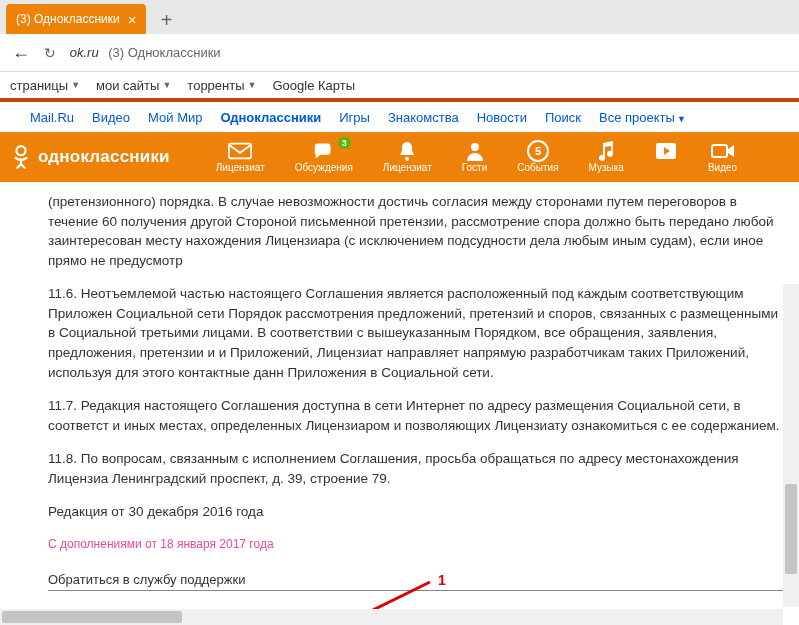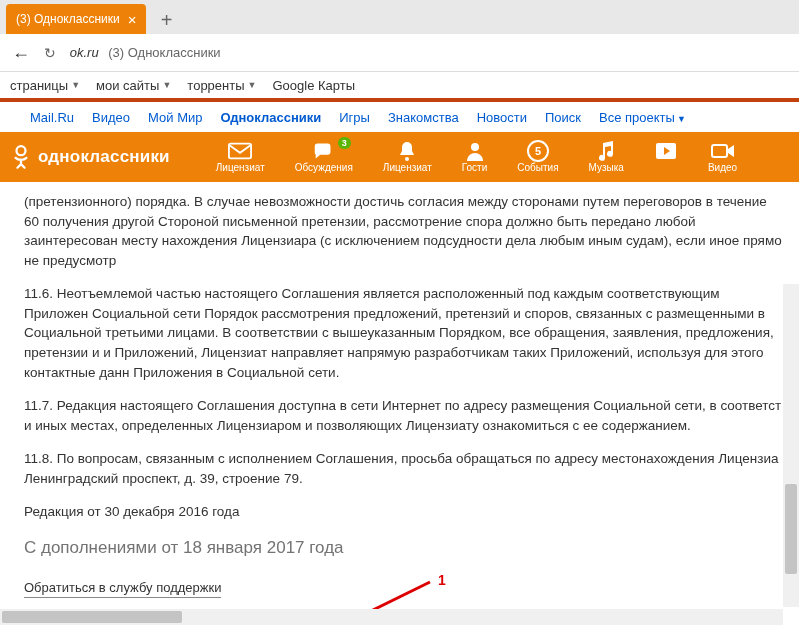--- a/index.html
+++ b/index.html
@@ -34,25 +34,25 @@
   .ok-header { height: 50px; background: #ee8208; display: flex; align-items: center; padding: 0 10px; gap: 26px; color: #fff; }
   .ok-logo { display: flex; align-items: center; gap: 6px; font-size: 17px; font-weight: bold; letter-spacing: 0.2px; }
   .ok-logo-icon { width: 22px; height: 28px; display: inline-flex; align-items: center; justify-content: center; }
   .hdr-items { display: flex; gap: 30px; margin-left: 20px; }
   .hdr-item { display: flex; flex-direction: column; align-items: center; gap: 1px; cursor: pointer; position: relative; font-size: 10px; }
   .hdr-item .label { font-size: 10px; }
   .hdr-icon { width: 24px; height: 20px; display: flex; align-items: center; justify-content: center; }
   .badge { position: absolute; top: -4px; right: 2px; background: #5bb400; color: #fff; font-size: 9px; padding: 1px 4px; border-radius: 7px; font-weight: bold; }
 
   
-  .content { padding: 10px 14px 10px 24px; font-size: 13.5px; line-height: 1.45; color: #333; background: #fff; }
+  .content { padding: 10px 14px 10px 48px; font-size: 13.5px; line-height: 1.45; color: #333; background: #fff; }
   .content p { margin-bottom: 14px; }
-  .content .muted { color: #737373; font-size: 17px; }
-
-  .footer-links { margin-top: 18px; display: flex; gap: 24px; font-size: 13px; position: relative; }
+  .content .muted { color: #ec4899; font-size: 12px; }
+
+  .footer-links { margin-top: 18px; display: flex; gap: 24px; font-size: 13px; position: relative; flex-direction: column; }
   .footer-links a { color: #333; text-decoration: none; border-bottom: 1px solid #888; cursor: pointer; }
 
   
   .arrow-svg { position: absolute; left: 310px; top: 476px; pointer-events: none; }
   .arrow-label { position: absolute; left: 438px; top: 470px; color: #d00; font-weight: bold; font-size: 14px; }
 
   
   .v-scroll { position: absolute; right: 0; top: 182px; bottom: 18px; width: 16px; background: #f0f0f0; }
   .v-thumb { position: absolute; top: 200px; left: 2px; width: 12px; height: 90px; background: #c4c4c4; border-radius: 2px; }
   .h-scroll { position: absolute; left: 0; right: 16px; bottom: 0; height: 16px; background: #f0f0f0; }

